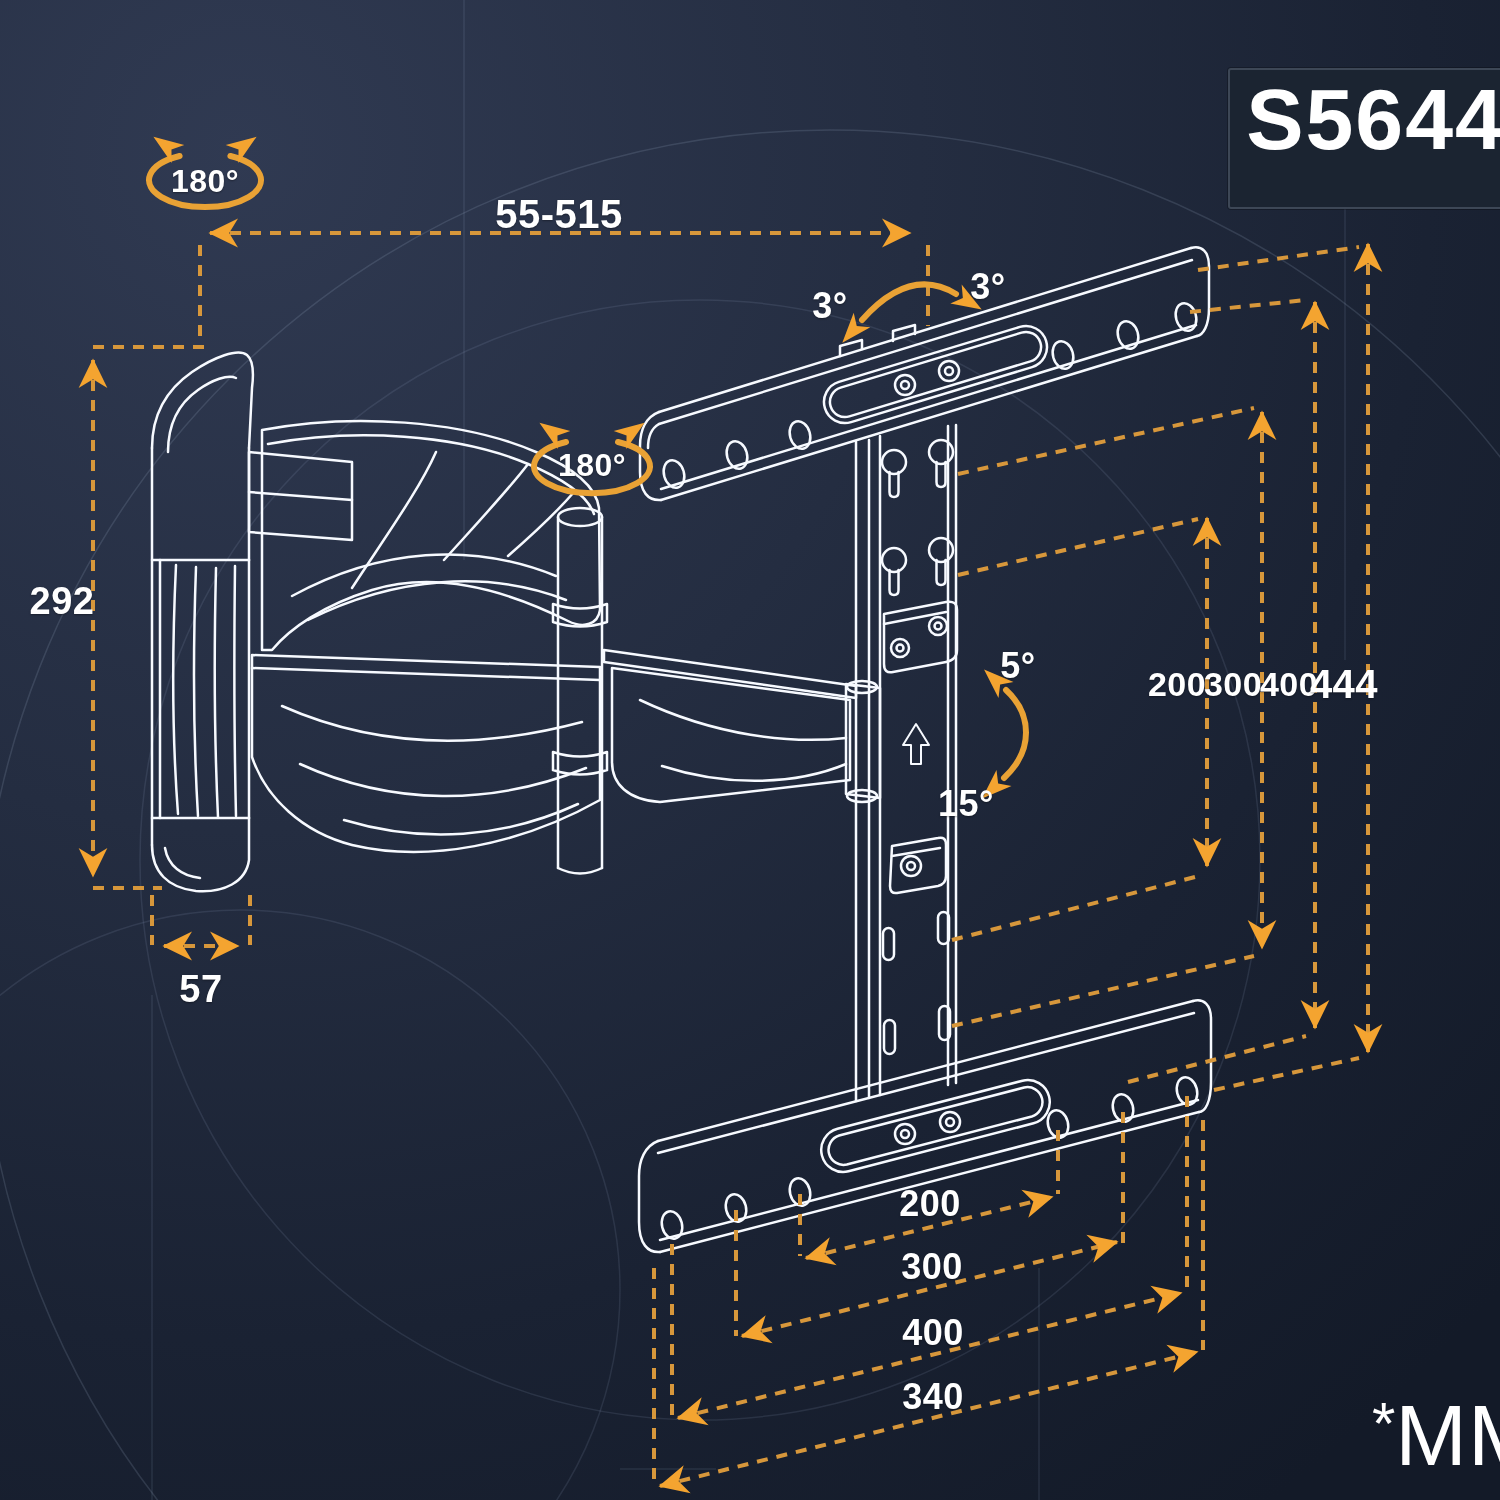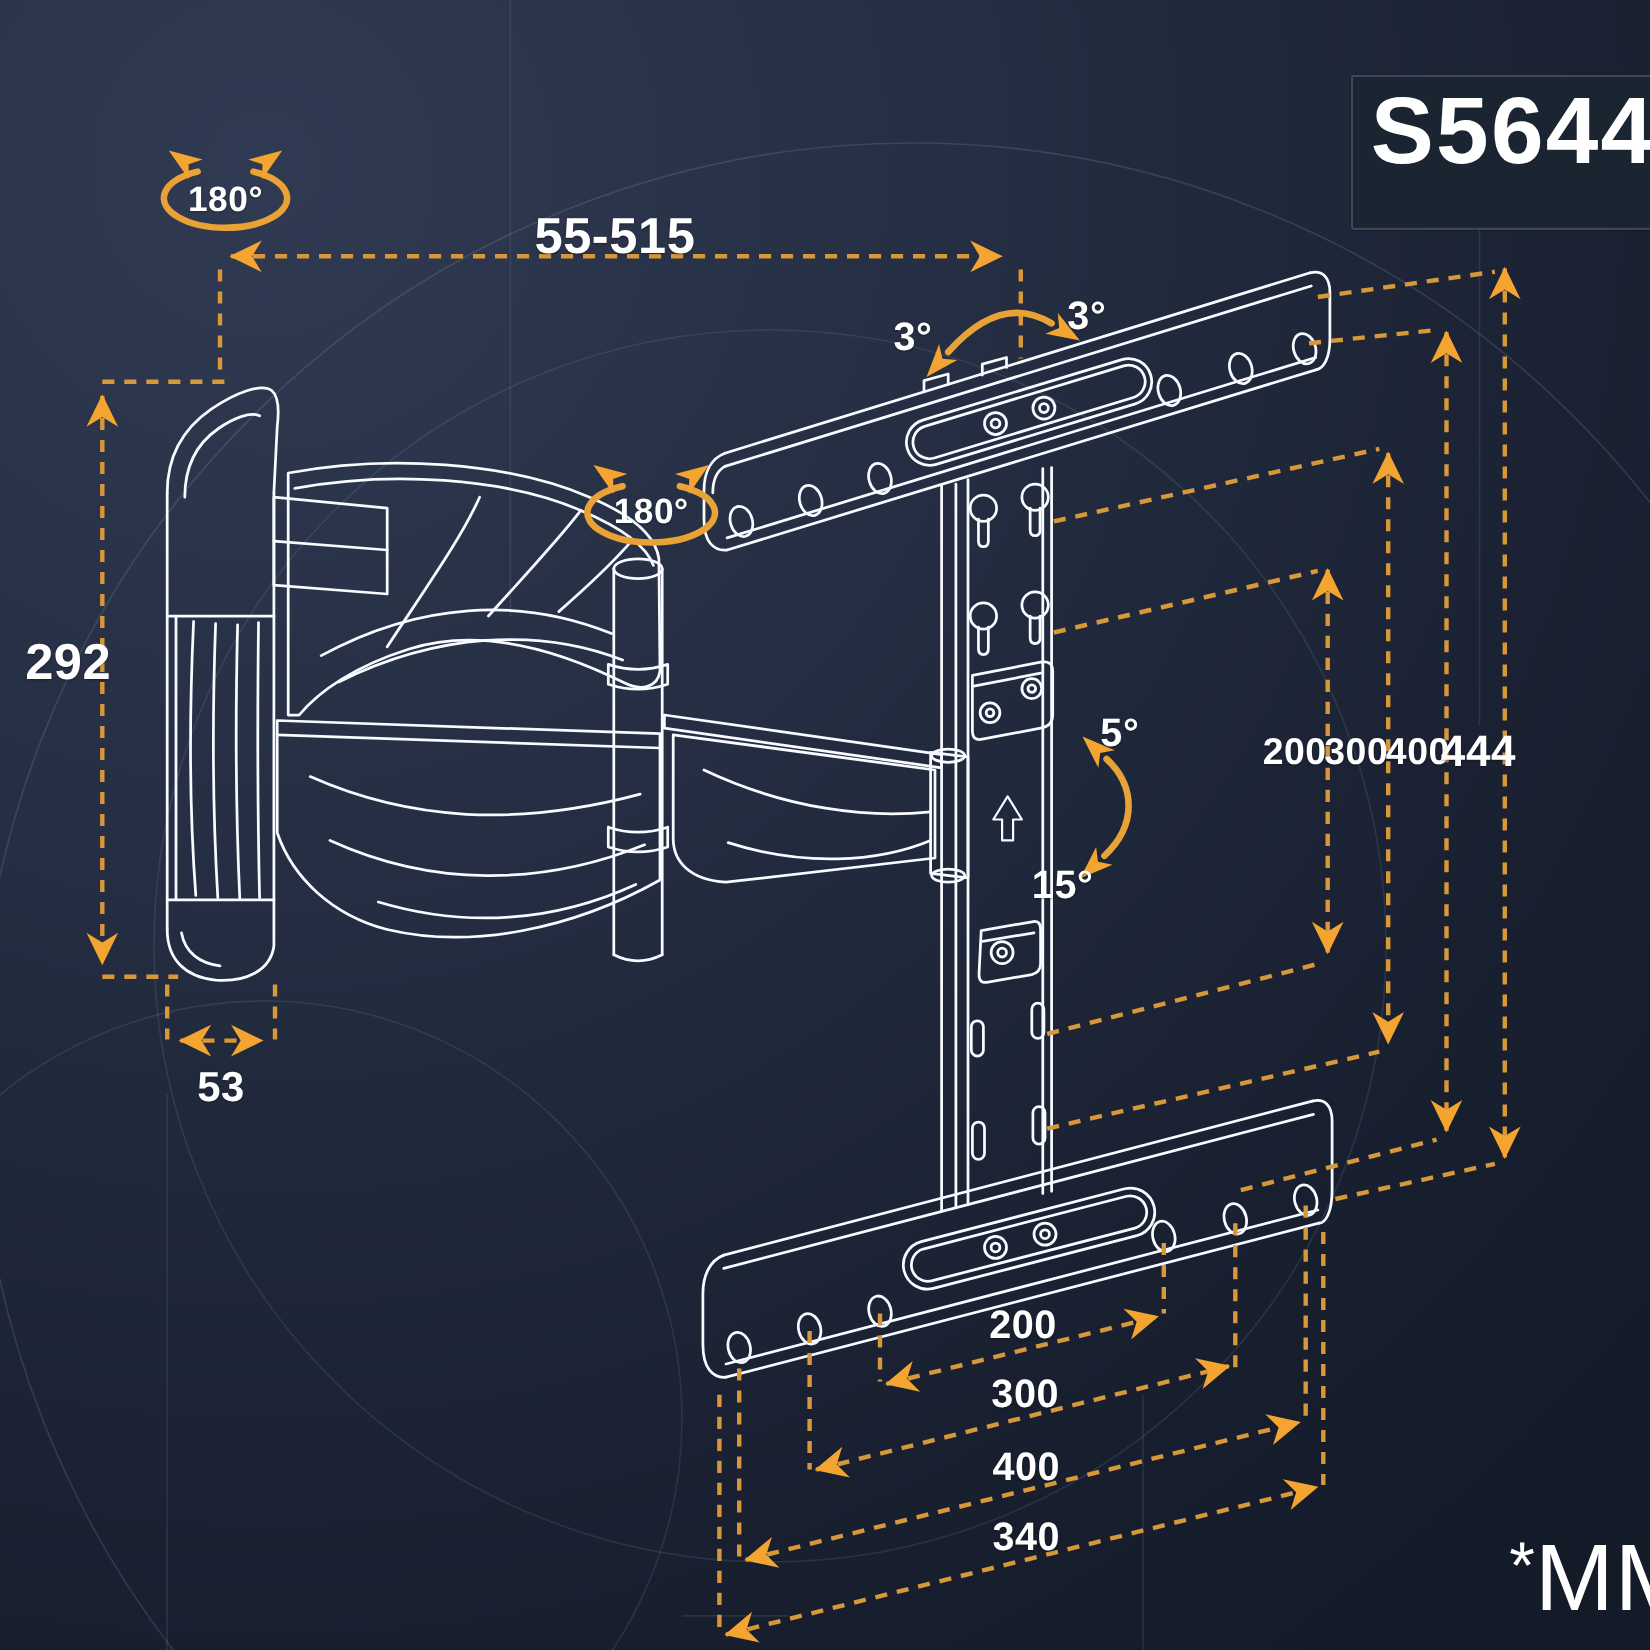--- a/index.html
+++ b/index.html
@@ -232,26 +232,26 @@
         <path d="M0,-11 L30,0 L0,11 L8,0 Z" fill="#F4A430" stroke="none" transform="translate(1004,778) rotate(137)"></path>
       </g>
     </g>
   </svg>
 
   <div class="badge">
     <span class="badge-text">S5644</span>
   </div>
 
   <div class="lbl" style="left:205px;top:181px;font-size:32px;">180°</div>
-  <div class="lbl" style="left:559px;top:214px;font-size:46px;">55-515</div>
+  <div class="lbl" style="left:559px;top:214px;font-size:40px;">55-515</div>
   <div class="lbl" style="left:830px;top:306px;font-size:36px;">3°</div>
   <div class="lbl" style="left:988px;top:287px;font-size:36px;">3°</div>
   <div class="lbl" style="left:592px;top:465px;font-size:32px;">180°</div>
-  <div class="lbl" style="left:62px;top:601px;font-size:46px;">292</div>
-  <div class="lbl" style="left:201px;top:989px;font-size:38px;">53</div>
+  <div class="lbl" style="left:62px;top:601px;font-size:38px;">292</div>
+  <div class="lbl" style="left:201px;top:989px;font-size:38px;">57</div>
   <div class="lbl" style="left:1018px;top:666px;font-size:36px;">5°</div>
   <div class="lbl" style="left:966px;top:804px;font-size:36px;">15°</div>
 
   <div class="lbl" style="left:1177px;top:684px;font-size:34px;">200</div>
   <div class="lbl" style="left:1233px;top:684px;font-size:34px;">300</div>
   <div class="lbl" style="left:1289px;top:684px;font-size:34px;">400</div>
   <div class="lbl" style="left:1344px;top:684px;font-size:40px;">444</div>
 
   <div class="lbl" style="left:930px;top:1204px;font-size:36px;">200</div>
   <div class="lbl" style="left:932px;top:1267px;font-size:36px;">300</div>

